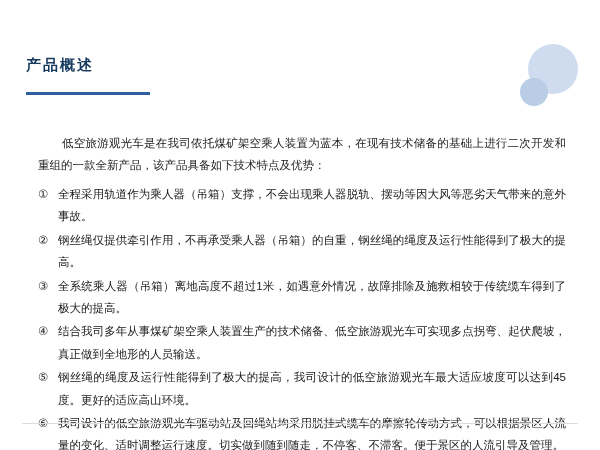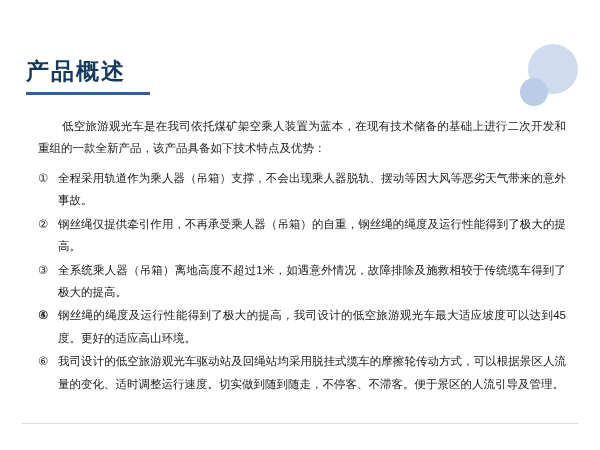--- a/index.html
+++ b/index.html
@@ -37,21 +37,21 @@
     right: 52px;
     width: 28px;
     height: 28px;
     border-radius: 50%;
     background: #b9cde6;
   }
   .title {
     position: absolute;
     left: 26px;
     top: 56px;
-    font-size: 23px;
+    font-size: 15px;
     font-weight: bold;
     color: #16395e;
     letter-spacing: 2px;
     font-family: "Liberation Serif", serif;
   }
   .title-rule {
     position: absolute;
     left: 26px;
     top: 92px;
     width: 124px;
@@ -63,22 +63,22 @@
     left: 38px;
     top: 116px;
     width: 528px;
   }
   .intro {
     font-size: 11.5px;
     line-height: 1.95;
     color: #1b1b1b;
     text-indent: 24px;
     text-align: justify;
-    margin: 0 0 6px 0;
-    font-family: Liberation Mono, monospace;
+    margin: 16px 0 6px 0;
+    font-family: Liberation Sans, sans-serif;
   }
   ol.points {
     list-style: none;
     margin: 0;
     padding: 0;
   }
   ol.points li {
     position: relative;
     padding-left: 20px;
     font-size: 11.5px;
@@ -128,20 +128,21 @@
       <li>
         <span class="marker">②</span>
         <span>钢丝绳仅提供牵引作用，不再承受乘人器（吊箱）的自重，钢丝绳的绳度及运行性能得到了极大的提高。</span>
       </li>
       <li>
         <span class="marker">③</span>
         <span>全系统乘人器（吊箱）离地高度不超过1米，如遇意外情况，故障排除及施救相较于传统缆车得到了极大的提高。</span>
       </li>
       <li>
         <span class="marker">④</span>
+        <span>结合我司多年从事煤矿架空乘人装置生产的技术储备、低空旅游观光车可实现多点拐弯、起伏爬坡，真正做到全地形的人员输送。</span>
       </li>
       <li>
         <span class="marker">⑤</span>
         <span>钢丝绳的绳度及运行性能得到了极大的提高，我司设计的低空旅游观光车最大适应坡度可以达到45度。更好的适应高山环境。</span>
       </li>
       <li>
         <span class="marker">⑥</span>
         <span>我司设计的低空旅游观光车驱动站及回绳站均采用脱挂式缆车的摩擦轮传动方式，可以根据景区人流量的变化、适时调整运行速度。切实做到随到随走，不停客、不滞客。便于景区的人流引导及管理。</span>
       </li>
     </ol>

